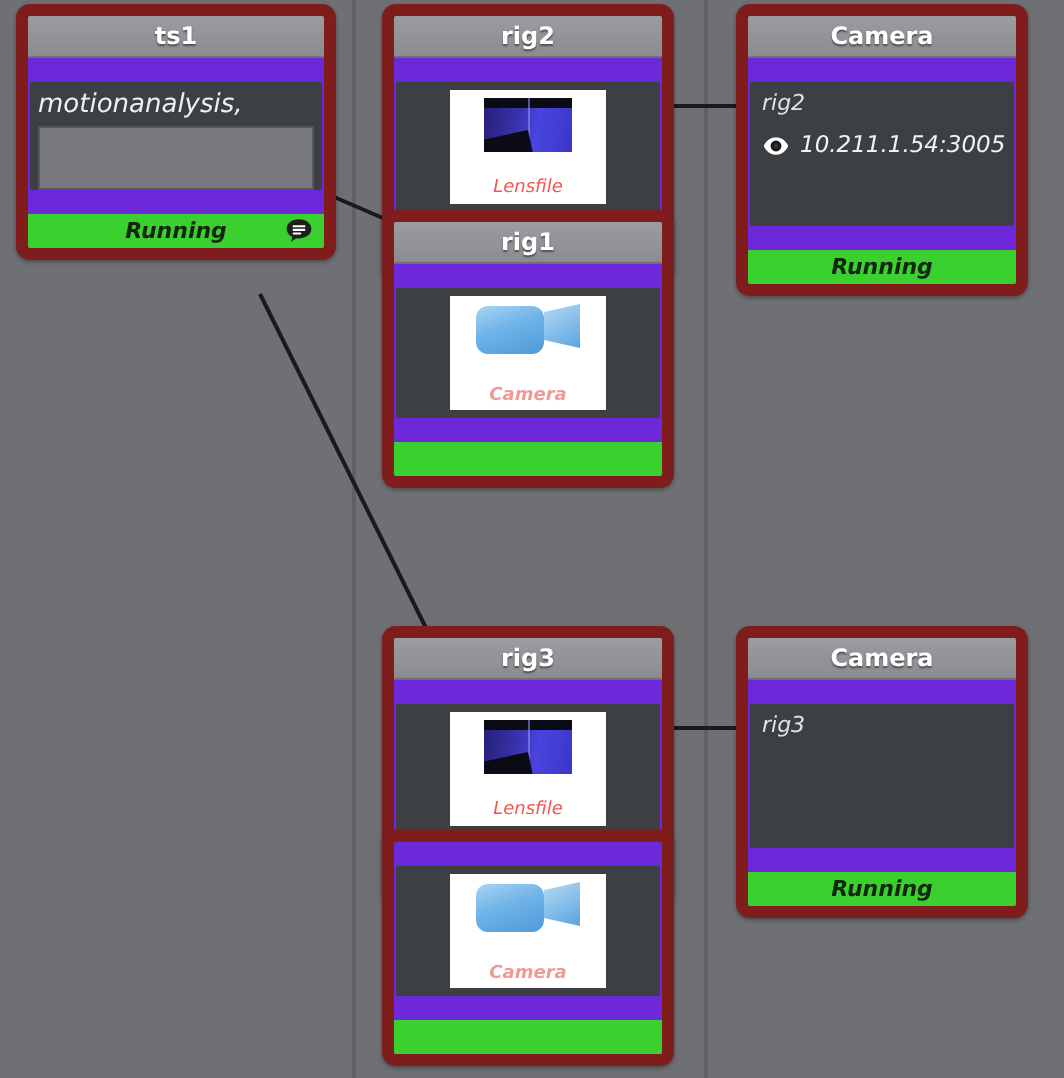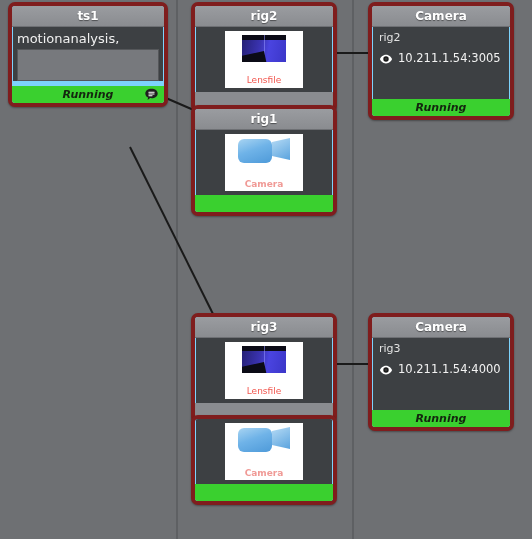--- a/index.html
+++ b/index.html
@@ -25,40 +25,41 @@
   
   #wires {
     position: absolute; inset: 0;
     pointer-events: none;
   }
 
   
   .node {
     position: absolute;
     box-sizing: border-box;
-    border: 4px solid #7f1d1d;
+    border: 6px solid #7f1d1d;
     border-radius: 7px;
-    background: #7dd3fc;
+    background: #6d28d9;
     overflow: hidden;
     box-shadow: 0 1px 2px rgba(0,0,0,.35);
   }
   .node-header {
     height: 20px;
     line-height: 20px;
     text-align: center;
     font-size: 12px;
     font-weight: bold;
     color: #ffffff;
     background: linear-gradient(#9a9ca0, #8a8c90);
     text-shadow: 0 1px 1px rgba(0,0,0,.45);
     border-bottom: 1px solid #6e7074;
   }
   .node-body {
     background: #3d4043;
-    margin: 0 1px;
+    margin: 12px 1px;
+    font-style: italic;
   }
   .node-footer {
     height: 17px;
     line-height: 17px;
     text-align: center;
     font-size: 11px;
     font-style: italic;
     font-weight: bold;
     color: #14260f;
     position: relative;
@@ -303,27 +304,17 @@
         <span class="device-addr">10.211.1.54:3005</span>
       </div>
     </div>
     <div class="node-footer running">Running</div>
   </div>
 
   <div class="node device" id="node-cam-rig3">
     <div class="node-header">Camera</div>
     <div class="node-body">
       <div class="device-name">rig3</div>
-      <div class="device-addr-row">
-        <span class="eye-icon">
-          <svg viewBox="0 0 16 16" width="14" height="14">
-            <path d="M8 3C4.4 3 1.6 6 1.1 8c.5 2 3.3 5 6.9 5s6.4-3 6.9-5c-.5-2-3.3-5-6.9-5z" fill="#ffffff"></path>
-            <circle cx="8" cy="8" r="3.1" fill="#1b1b1b"></circle>
-            <circle cx="8" cy="8" r="1.4" fill="#ffffff" opacity=".12"></circle>
-          </svg>
-        </span>
-        <span class="device-addr">10.211.1.54:4000</span>
-      </div>
     </div>
     <div class="node-footer running">Running</div>
   </div>
 
 </div>
 
 </body></html>

